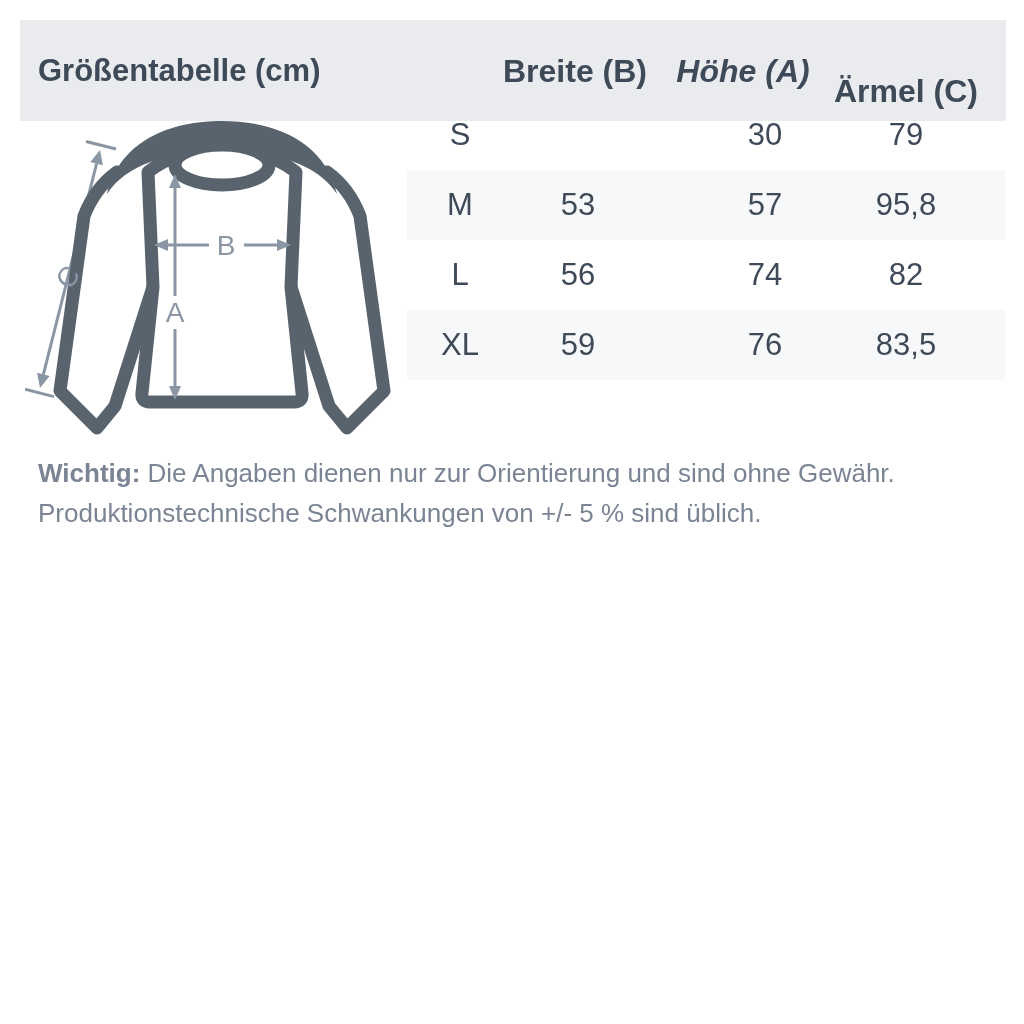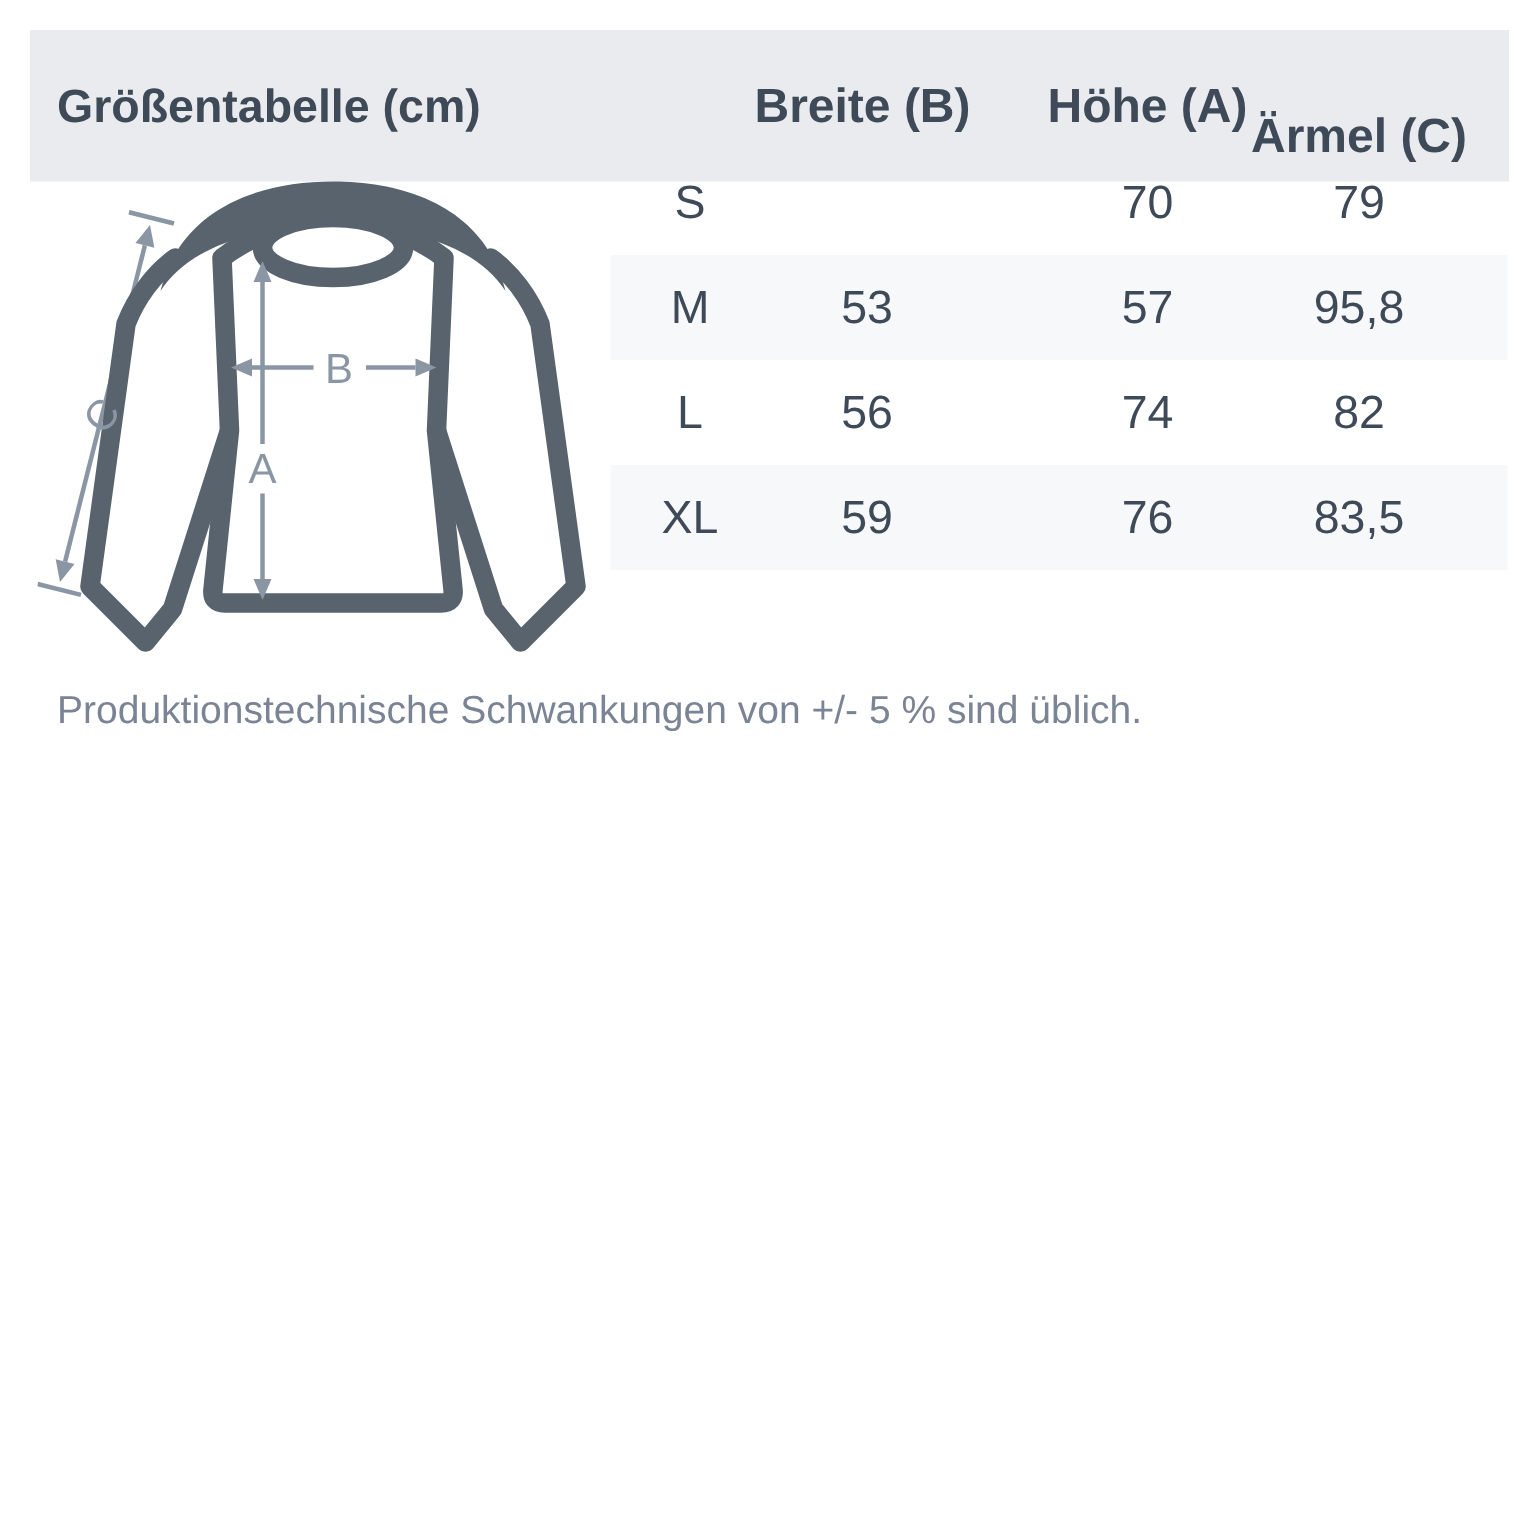--- a/index.html
+++ b/index.html
@@ -4,21 +4,21 @@
 <style>
   html,body{margin:0;padding:0;background:#ffffff;}
   .page{position:relative;width:1024px;height:1024px;background:#ffffff;overflow:hidden;
         font-family:"Liberation Sans", sans-serif;}
   .band{position:absolute;left:20px;top:20px;width:986px;height:101px;background:#e9ebee;}
   .band-title{position:absolute;left:18px;top:50%;transform:translateY(-50%);
         font-size:31px;font-weight:bold;color:#3f4a59;white-space:nowrap;}
   .band-col{position:absolute;top:50%;transform:translate(-50%,-50%);
         font-size:32px;font-weight:bold;color:#3f4a59;white-space:nowrap;}
   .band-col.c1{left:555px;}
-  .band-col.c2{left:745px;}
+  .band-col.c2{left:723px;font-style:italic;}
   .band-col.c3{left:886px;margin-top:20px;}
   .size-table{position:absolute;left:407px;top:100px;width:598px;}
   .trow{position:relative;height:70px;}
   .trow.stripe{background:#f7f8f9;}
   .cell{position:absolute;top:0;height:70px;line-height:70px;transform:translateX(-50%);
         font-size:31px;color:#3f4a59;white-space:nowrap;}
   .cell.size{left:53px;}
   .cell.b{left:171px;}
   .cell.a{left:358px;}
   .cell.c{left:499px;}
@@ -74,21 +74,21 @@
     <polygon points="266,135 252,129 252,141" fill="#8b96a4"></polygon>
 
     <text x="150" y="212" font-size="28" fill="#8b96a4" text-anchor="middle">A</text>
     <text x="201" y="145" font-size="28" fill="#8b96a4" text-anchor="middle">B</text>
     <text x="44" y="176" font-size="28" fill="#8b96a4" text-anchor="middle" transform="rotate(-52 44 168)">C</text>
   </svg>
 
   <div class="size-table">
     <div class="trow">
       <span class="cell size">S</span>
-      <span class="cell a">70</span>
+      <span class="cell a">30</span>
       <span class="cell c">79</span>
     </div>
     <div class="trow stripe">
       <span class="cell size">M</span>
       <span class="cell b">53</span>
       <span class="cell a">57</span>
       <span class="cell c">95,8</span>
     </div>
     <div class="trow">
       <span class="cell size">L</span>
@@ -98,16 +98,17 @@
     </div>
     <div class="trow stripe">
       <span class="cell size">XL</span>
       <span class="cell b">59</span>
       <span class="cell a">76</span>
       <span class="cell c">83,5</span>
     </div>
   </div>
 
   <div class="note">
+    <div><b>Wichtig:</b><span> Die Angaben dienen nur zur Orientierung und sind ohne Gewähr.</span></div>
     <div><span>Produktionstechnische Schwankungen von +/- 5 % sind üblich.</span></div>
   </div>
 
 </div>
 
 </body></html>

